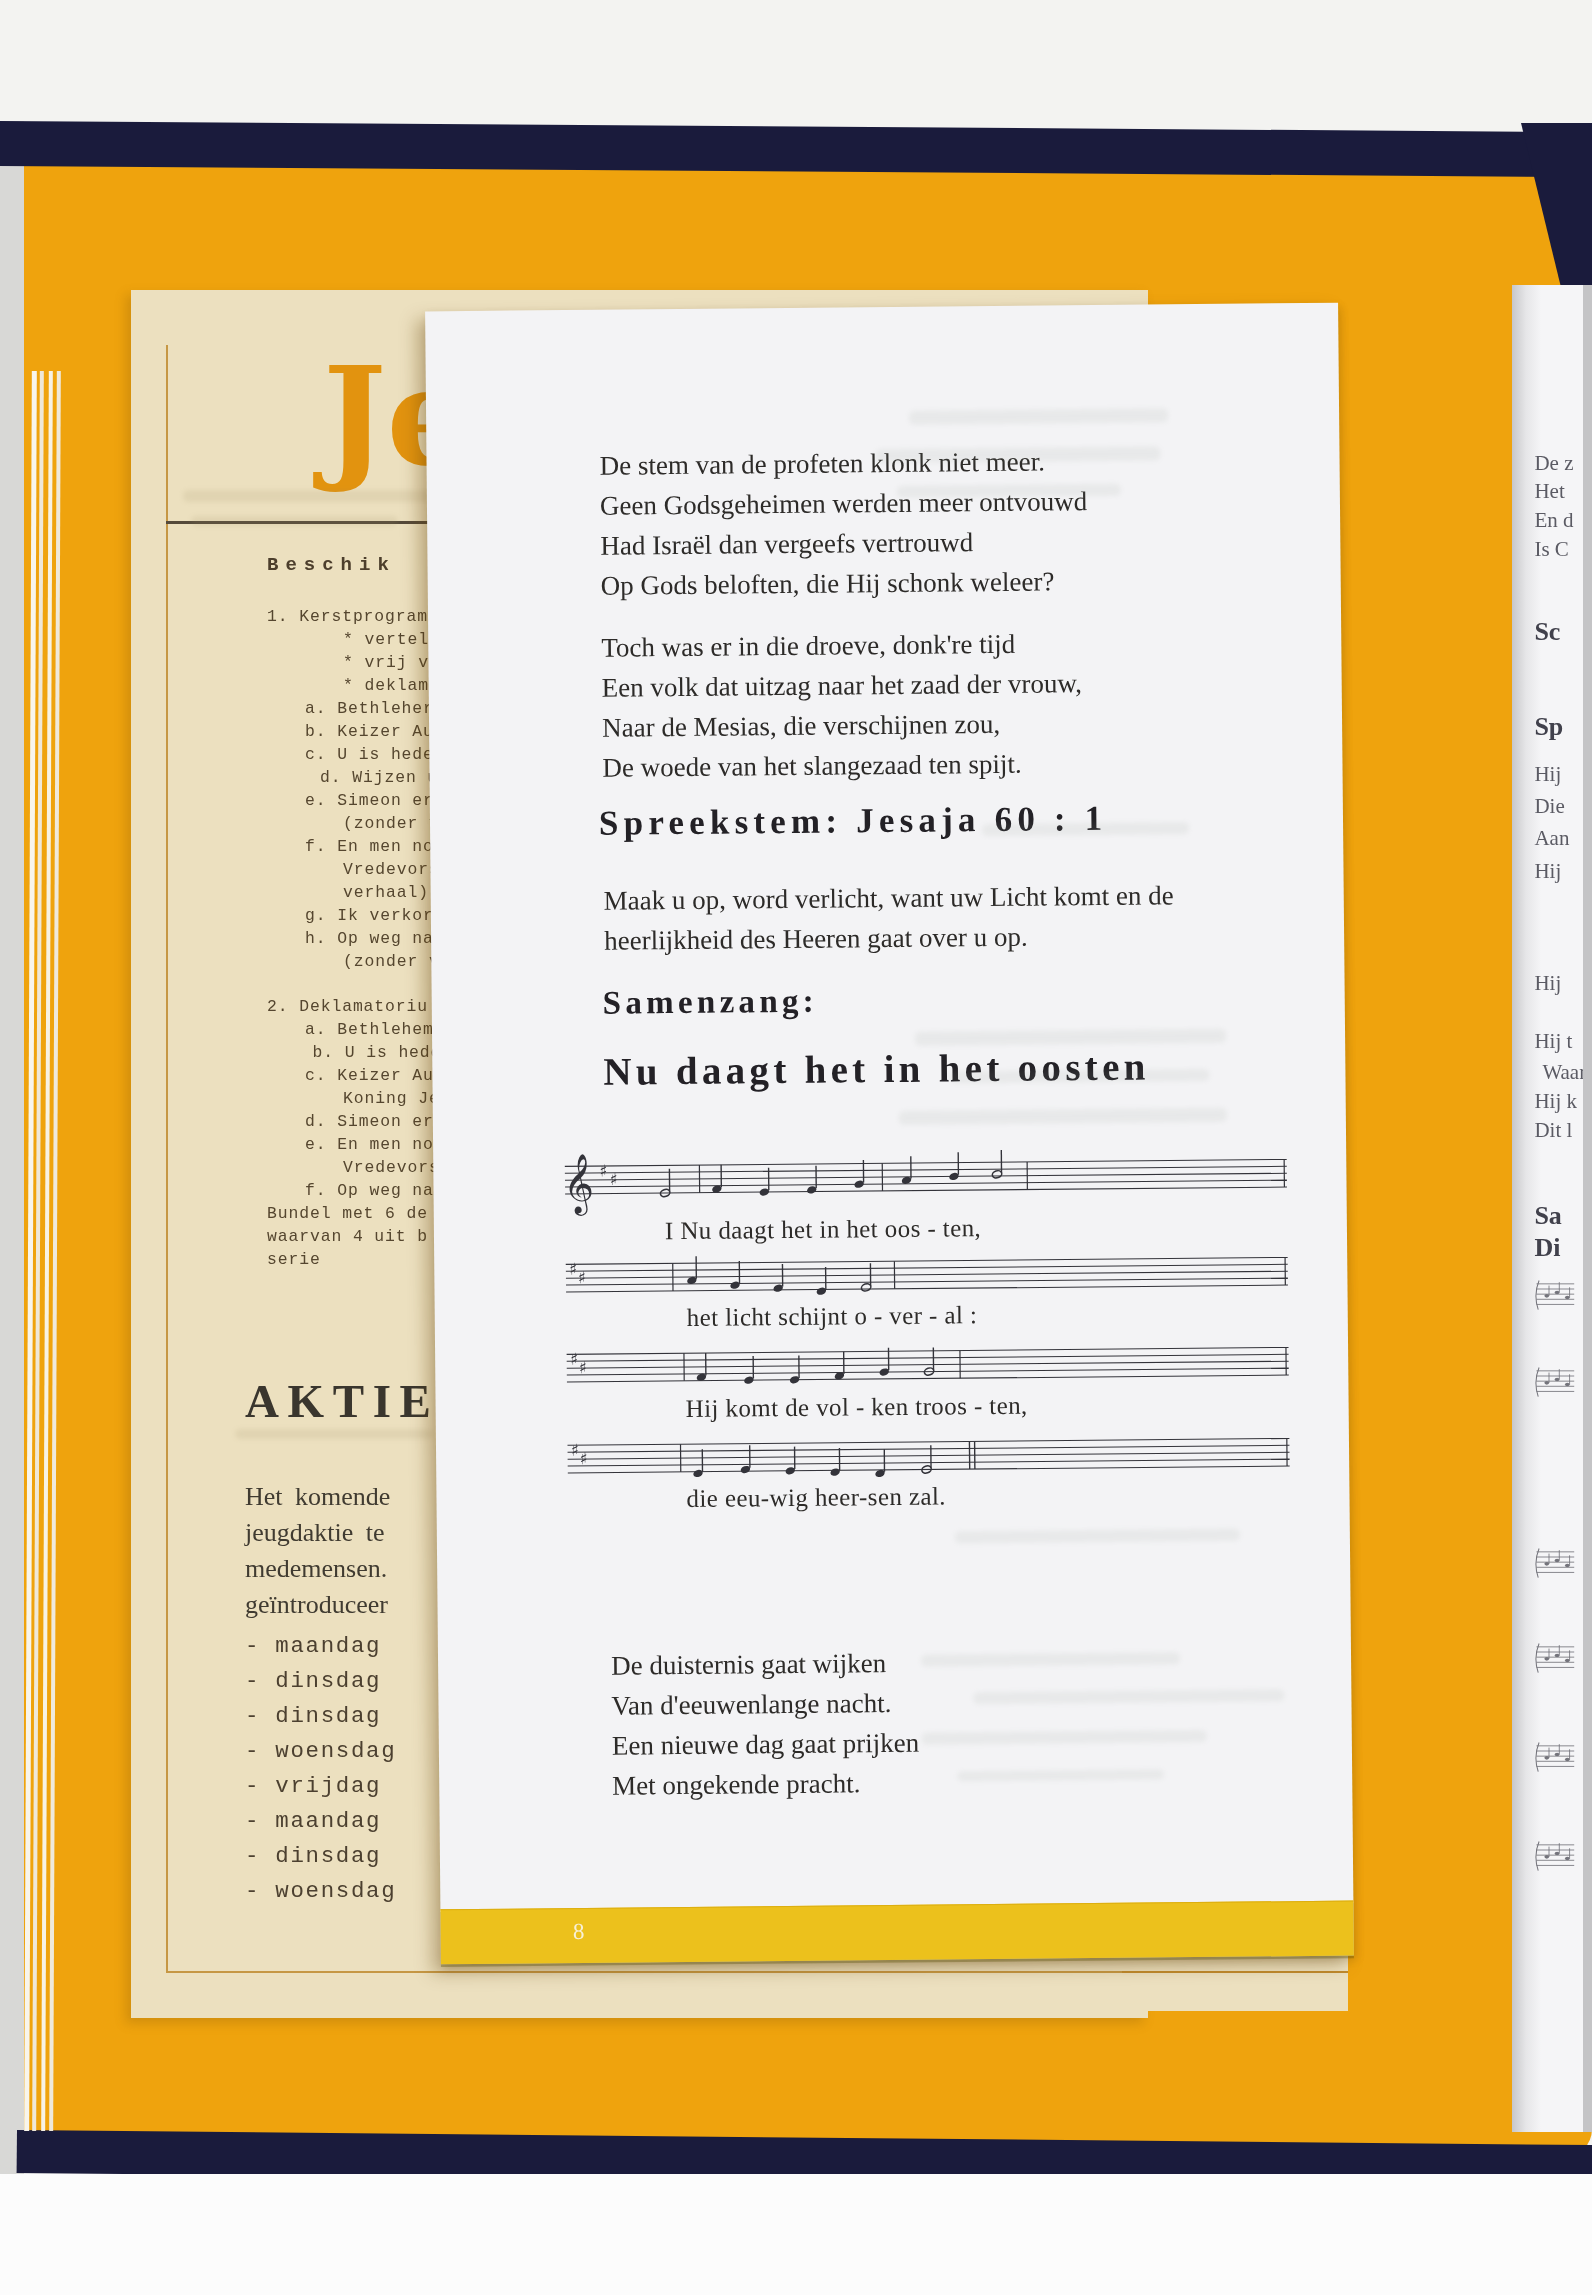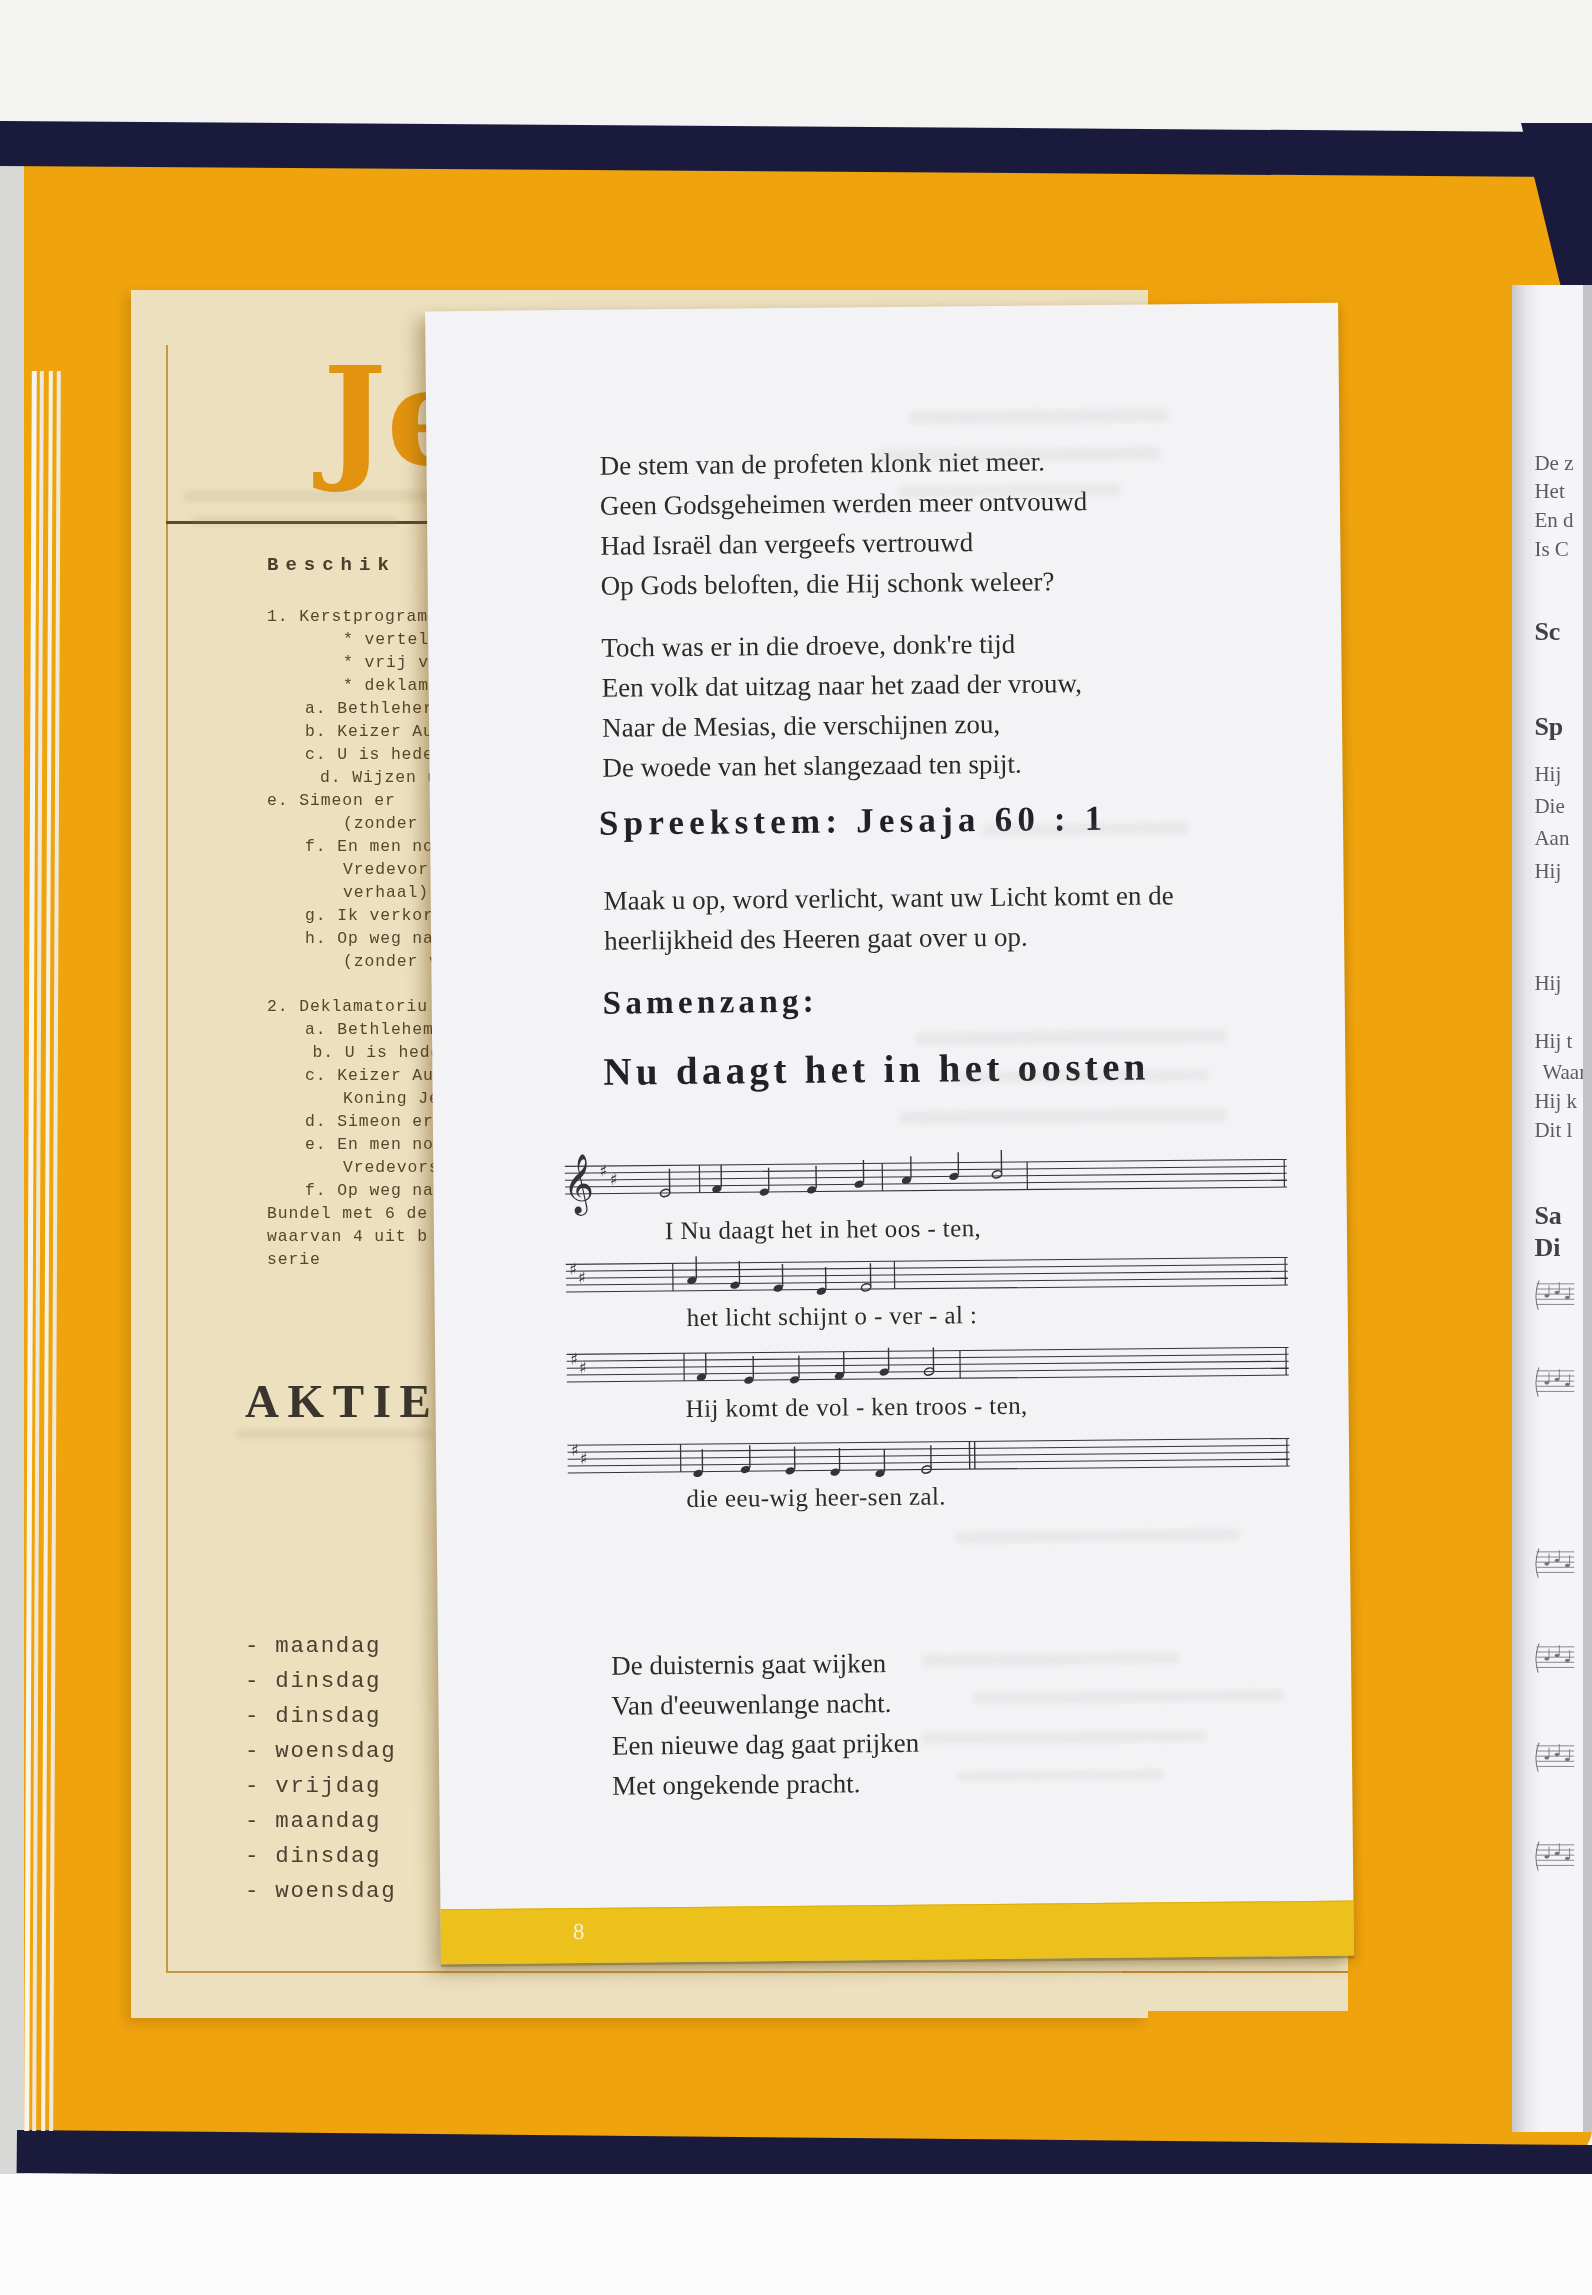--- a/index.html
+++ b/index.html
@@ -68,21 +68,21 @@
     <div class="abs" id="tw-heading" style="left:136px;top:264px;">Beschik</div>
     <div class="abs" id="program-list" style="left:136px;top:315px;">
         <div class="tline" style="margin-left: 0px;">1. Kerstprogram</div>
         <div class="tline" style="margin-left: 76px;">* vertel</div>
         <div class="tline" style="margin-left: 76px;">* vrij ve</div>
         <div class="tline" style="margin-left: 76px;">* deklama</div>
         <div class="tline" style="margin-left: 38px;">a. Bethleher</div>
         <div class="tline" style="margin-left: 38px;">b. Keizer Au</div>
         <div class="tline" style="margin-left: 38px;">c. U is hede</div>
         <div class="tline" style="margin-left: 53px;">d. Wijzen ui</div>
-        <div class="tline" style="">e. Simeon er</div>
+        <div class="tline" style="margin-left: 38px;">e. Simeon er</div>
         <div class="tline" style="margin-left: 76px;">(zonder v</div>
         <div class="tline" style="margin-left: 38px;">f. En men no</div>
         <div class="tline" style="margin-left: 76px;">Vredevors</div>
         <div class="tline" style="margin-left: 76px;">verhaal)</div>
         <div class="tline" style="margin-left: 38px;">g. Ik verkor</div>
         <div class="tline" style="margin-left: 38px;">h. Op weg na</div>
         <div class="tline" style="margin-left: 76px;">(zonder v</div>
         <div class="tline" style="margin-left: 0px; margin-top: 22.4px;">2. Deklamatoriu</div>
         <div class="tline" style="margin-left: 38px;">a. Bethlehem</div>
         <div class="tline" style="margin-left: 38px; text-align: center;">b. U is hede</div>
@@ -90,20 +90,26 @@
         <div class="tline" style="margin-left: 76px;">Koning Je</div>
         <div class="tline" style="margin-left: 38px;">d. Simeon er</div>
         <div class="tline" style="margin-left: 38px;">e. En men no</div>
         <div class="tline" style="margin-left: 76px;">Vredevors</div>
         <div class="tline" style="margin-left: 38px;">f. Op weg na</div>
         <div class="tline" style="margin-left: 0px;">Bundel met 6 de</div>
         <div class="tline" style="margin-left: 0px;">waarvan 4 uit b</div>
         <div class="tline" style="margin-left: 0px;">serie</div>
       </div>
     <div class="abs" id="aktie-heading" style="left:114px;top:1084px;">AKTIE</div>
+    <div class="abs" id="aktie-paragraph" style="left:114px;top:1189px;">
+        <div class="pline">Het komende</div>
+        <div class="pline">jeugdaktie te</div>
+        <div class="pline">medemensen.</div>
+        <div class="pline">geïntroduceer</div>
+      </div>
     <div class="abs" id="days-list" style="left:114px;top:1339px;">
         <div class="dline">- maandag</div>
         <div class="dline">- dinsdag</div>
         <div class="dline">- dinsdag</div>
         <div class="dline">- woensdag</div>
         <div class="dline">- vrijdag</div>
         <div class="dline">- maandag</div>
         <div class="dline">- dinsdag</div>
         <div class="dline">- woensdag</div>
       </div>

